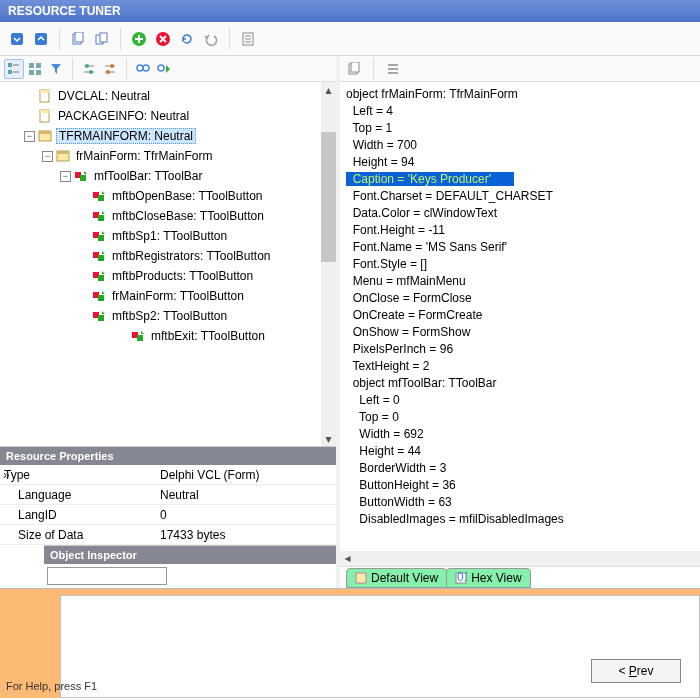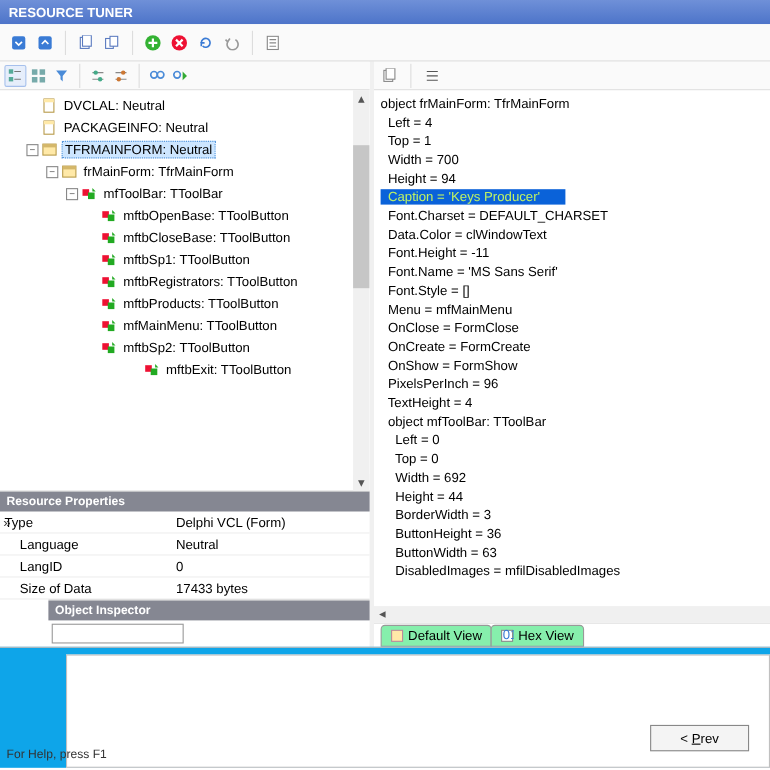--- a/index.html
+++ b/index.html
@@ -37,21 +37,21 @@
   .right { flex:1; display:flex; flex-direction:column; }
   .right-toolbar { height: 26px; background: #fafafa; border-bottom: 1px solid #e0e0e0; display: flex; align-items: center; padding: 0 4px; gap: 4px; }
   .code-wrap { flex:1; overflow:hidden; position:relative; font-family: 'Courier New', monospace; font-size: 13px; line-height: 17px; padding: 4px 6px; }
   .cline { white-space: pre; }
   .hl { background: #0a62d9; color:#bef264; }
   .scroll-h { position:absolute; left:0; bottom:0; height:15px; right:0; background:#f0f0f0; display:flex; align-items:center; }
   .scroll-h .harr { width:15px; height:15px; display:flex; align-items:center; justify-content:center; color:#555; }
   .tabs { height: 22px; display:flex; align-items:center; padding-left: 6px; gap:0; border-top:1px solid #ddd; }
   .tab { height: 20px; padding: 2px 8px; border:1px solid #999; border-top-left-radius:4px; border-top-right-radius:4px; display:flex; align-items:center; gap:4px; background:#86efac; cursor:pointer; font-size:11px; }
   .tab + .tab { margin-left:-1px; }
-  .footer { height: 110px; border-top: 1px solid #bbb; background:#0ea5e9; position:relative; }
+  .footer { height: 110px; border-top: 1px solid #bbb; background:#fdba74; position:relative; }
   .footer-inner { position:absolute; inset:6px 0 0 60px; background:#fff; border:1px solid #c0c0c0; }
   .prev-btn { position:absolute; right: 18px; bottom: 14px; width: 90px; height: 24px; border:1px solid #888; background:#f4f4f4; display:flex; align-items:center; justify-content:center; cursor:pointer; }
   .prev-btn u { text-decoration: underline; }
   .status { position:absolute; left:6px; bottom: 0; height:18px; font-size:11px; color:#333; }
   svg { display:block; }
 </style>
 </head>
 <body>
 
 <div class="titlebar">
@@ -285,21 +285,21 @@
           </div>
           <div class="node" style="padding-left: 78px;">
             <span class="exp-space"></span>
             <span class="nicon">
               <svg width="14" height="14">
                 <rect x="1" y="3" width="6" height="6" fill="#e13"></rect>
                 <rect x="6" y="6" width="6" height="6" fill="#2a2"></rect>
                 <path d="M10 2 L13 5 L10 5 Z" fill="#2a2"></path>
               </svg>
             </span>
-            <span class="lbl">mfMainMenu: TToolButton</span>
+            <span class="lbl">frMainForm: TToolButton</span>
           </div>
           <div class="node" style="padding-left: 78px;">
             <span class="exp-space"></span>
             <span class="nicon">
               <svg width="14" height="14">
                 <rect x="1" y="3" width="6" height="6" fill="#e13"></rect>
                 <rect x="6" y="6" width="6" height="6" fill="#2a2"></rect>
                 <path d="M10 2 L13 5 L10 5 Z" fill="#2a2"></path>
               </svg>
             </span>
@@ -380,21 +380,21 @@
           <div class="cline">  Font.Charset = DEFAULT_CHARSET</div>
           <div class="cline">  Data.Color = clWindowText</div>
           <div class="cline">  Font.Height = -11</div>
           <div class="cline">  Font.Name = 'MS Sans Serif'</div>
           <div class="cline">  Font.Style = []</div>
           <div class="cline">  Menu = mfMainMenu</div>
           <div class="cline">  OnClose = FormClose</div>
           <div class="cline">  OnCreate = FormCreate</div>
           <div class="cline">  OnShow = FormShow</div>
           <div class="cline">  PixelsPerInch = 96</div>
-          <div class="cline">  TextHeight = 4</div>
+          <div class="cline">  TextHeight = 2</div>
           <div class="cline">  object mfToolBar: TToolBar</div>
           <div class="cline">    Left = 0</div>
           <div class="cline">    Top = 0</div>
           <div class="cline">    Width = 692</div>
           <div class="cline">    Height = 44</div>
           <div class="cline">    BorderWidth = 3</div>
           <div class="cline">    ButtonHeight = 36</div>
           <div class="cline">    ButtonWidth = 63</div>
           <div class="cline">    DisabledImages = mfilDisabledImages</div>
         </div>

